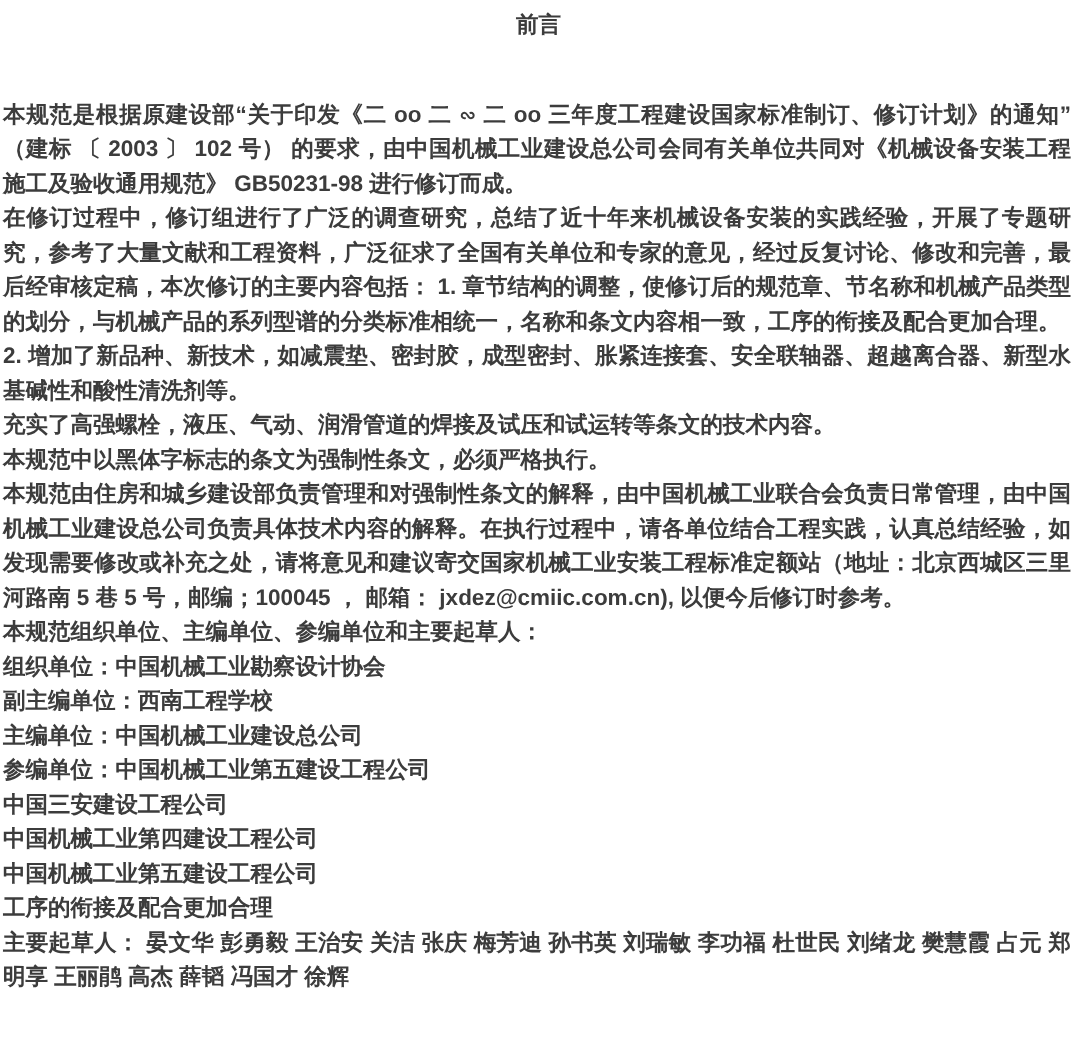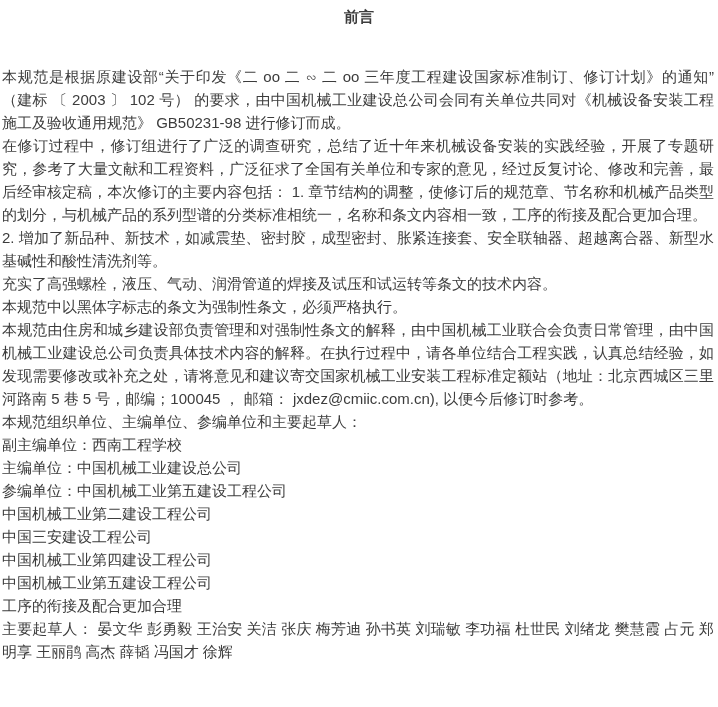--- a/index.html
+++ b/index.html
@@ -32,39 +32,40 @@
     margin-top: 40px;
     padding: 0 4px 0 2px;
     font-size: 15px;
     line-height: 23px;
     text-align: justify;
     color: #3c3c3c;
   }
   .doc-body p {
     margin: 0;
     padding: 0;
+    font-weight: bold;
   }
 </style>
 </head>
 <body>
 
 <div class="page">
   <h1 class="doc-title">前言</h1>
 
   <div class="doc-body">
     <p>本规范是根据原建设部“关于印发《二 oo 二 ∽ 二 oo 三年度工程建设国家标准制订、修订计划》的通知” （建标 〔 2003 〕 102 号） 的要求，由中国机械工业建设总公司会同有关单位共同对《机械设备安装工程施工及验收通用规范》 GB50231-98 进行修订而成。</p>
     <p>在修订过程中，修订组进行了广泛的调查研究，总结了近十年来机械设备安装的实践经验，开展了专题研究，参考了大量文献和工程资料，广泛征求了全国有关单位和专家的意见，经过反复讨论、修改和完善，最后经审核定稿，本次修订的主要内容包括： 1. 章节结构的调整，使修订后的规范章、节名称和机械产品类型的划分，与机械产品的系列型谱的分类标准相统一，名称和条文内容相一致，工序的衔接及配合更加合理。</p>
     <p>2. 增加了新品种、新技术，如减震垫、密封胶，成型密封、胀紧连接套、安全联轴器、超越离合器、新型水基碱性和酸性清洗剂等。</p>
     <p>充实了高强螺栓，液压、气动、润滑管道的焊接及试压和试运转等条文的技术内容。</p>
     <p>本规范中以黑体字标志的条文为强制性条文，必须严格执行。</p>
     <p>本规范由住房和城乡建设部负责管理和对强制性条文的解释，由中国机械工业联合会负责日常管理，由中国机械工业建设总公司负责具体技术内容的解释。在执行过程中，请各单位结合工程实践，认真总结经验，如发现需要修改或补充之处，请将意见和建议寄交国家机械工业安装工程标准定额站（地址：北京西城区三里河路南 5 巷 5 号，邮编；100045 ， 邮箱： jxdez@cmiic.com.cn), 以便今后修订时参考。</p>
     <p>本规范组织单位、主编单位、参编单位和主要起草人：</p>
+    <p>组织单位：中国机械工业勘察设计协会</p>
     <p>副主编单位：西南工程学校</p>
     <p>主编单位：中国机械工业建设总公司</p>
     <p>参编单位：中国机械工业第五建设工程公司</p>
-    <p>中国机械工业第二建设工程公司</p>
     <p>中国三安建设工程公司</p>
     <p>中国机械工业第四建设工程公司</p>
     <p>中国机械工业第五建设工程公司</p>
     <p>工序的衔接及配合更加合理</p>
     <p>主要起草人： 晏文华 彭勇毅 王治安 关洁 张庆 梅芳迪 孙书英 刘瑞敏 李功福 杜世民 刘绪龙 樊慧霞 占元 郑明享 王丽鹃 高杰 薛韬 冯国才 徐辉</p>
   </div>
 </div>
 
 </body></html>

